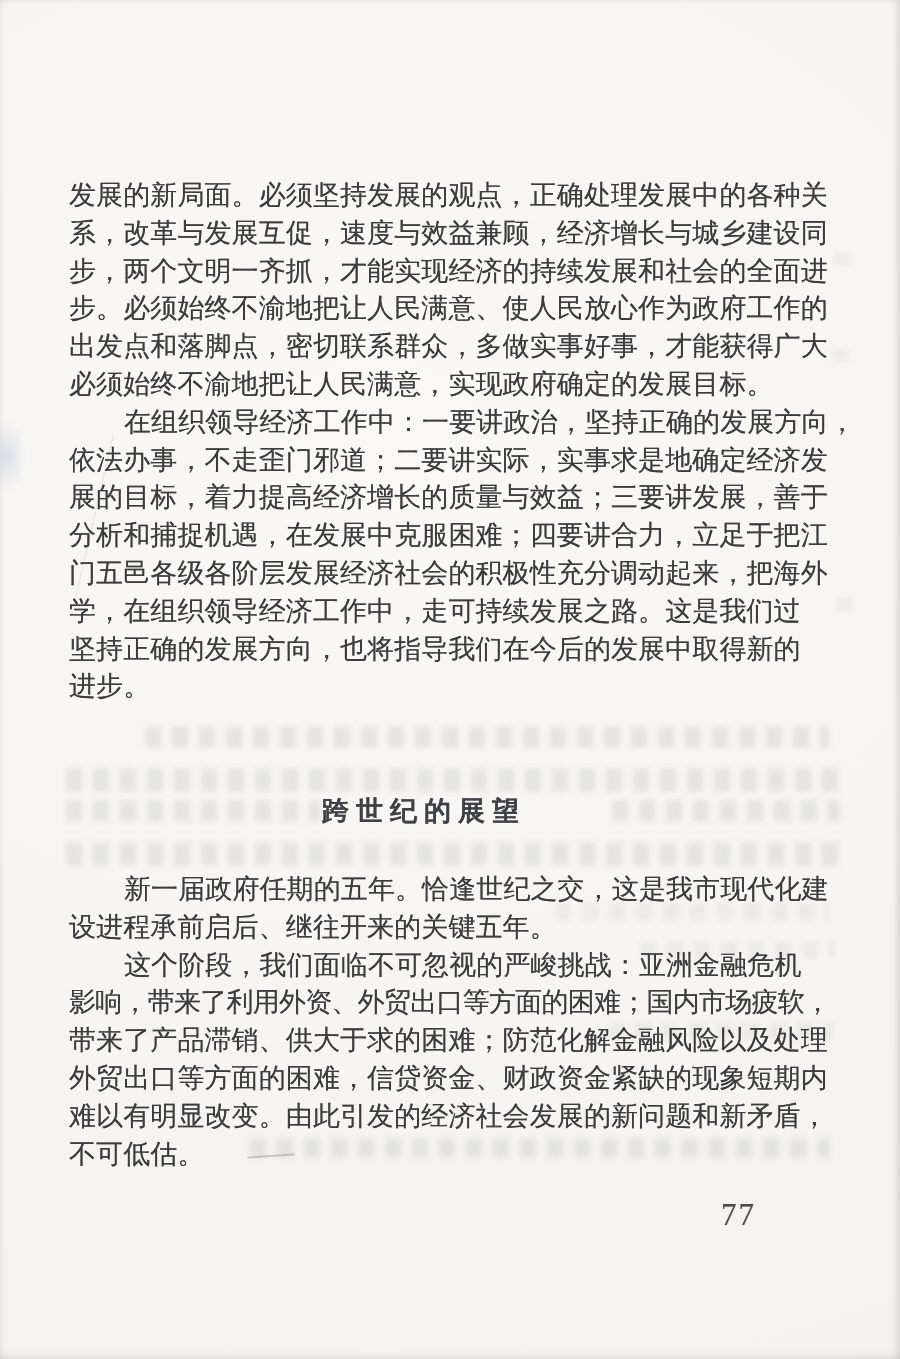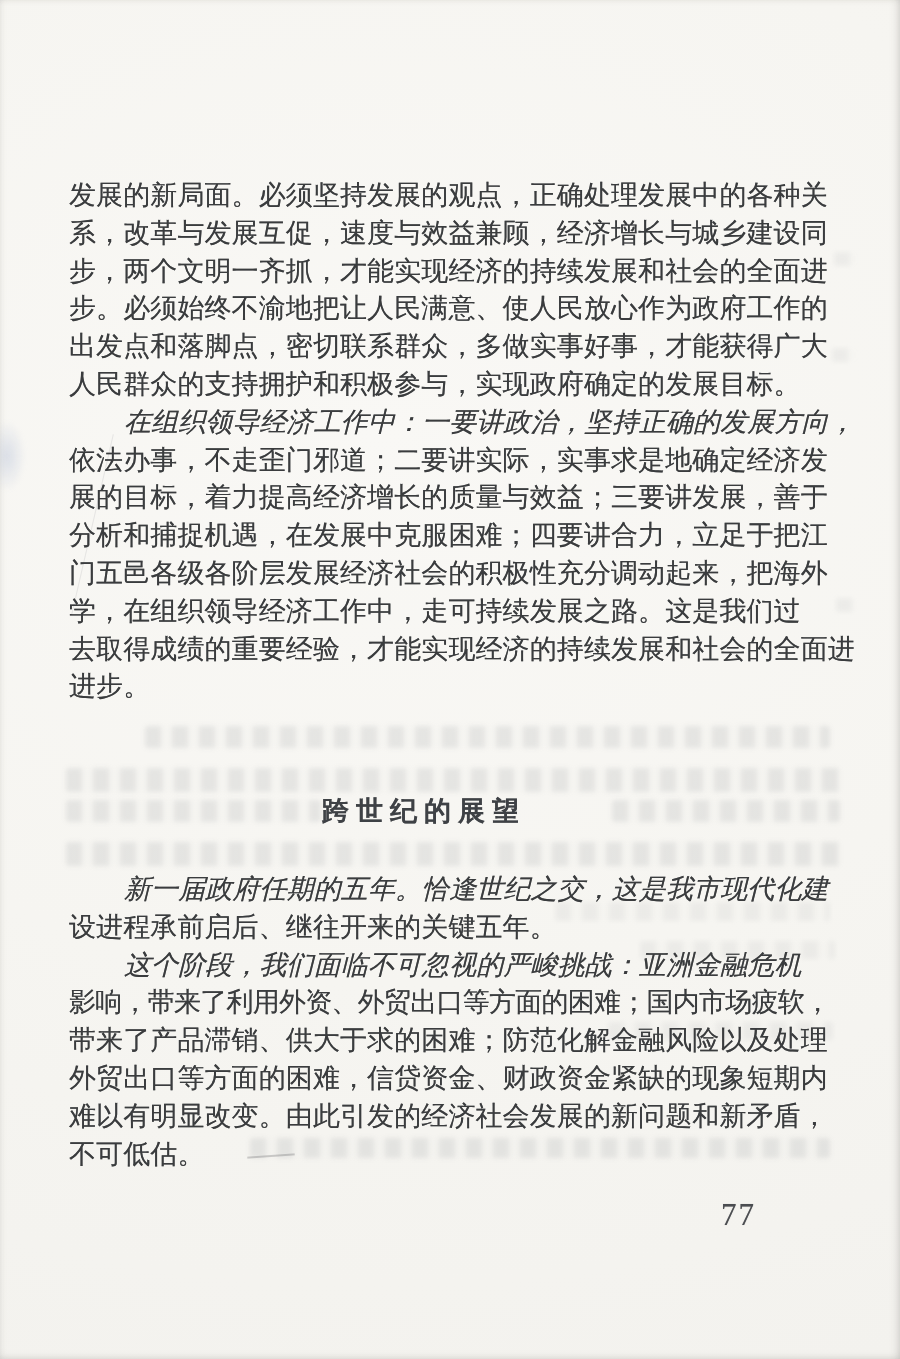--- a/index.html
+++ b/index.html
@@ -33,21 +33,21 @@
   .line {
     margin: 0;
     font-size: 27px;
     height: 37.8px;
     line-height: 37.8px;
     white-space: nowrap;
     color: #3a3c3e;
     text-shadow: 0 0 0.6px rgba(58,60,62,0.65);
     letter-spacing: 0.1px;
   }
-  .indent { text-indent: 55px; font-style: italic; }
+  .indent { text-indent: 55px; }
   .squeeze { letter-spacing: -0.75px; }
 
   
   .heading {
     position: absolute;
     top: 794px;
     left: 0;
     width: 900px;
     margin: 0;
     text-align: center;
@@ -134,28 +134,28 @@
   <div class="smudge"></div>
   <div class="crease"></div>
   <div class="pencil-dash"></div>
 
   <div class="block block-1">
     <p class="line">发展的新局面。必须坚持发展的观点，正确处理发展中的各种关</p>
     <p class="line">系，改革与发展互促，速度与效益兼顾，经济增长与城乡建设同</p>
     <p class="line">步，两个文明一齐抓，才能实现经济的持续发展和社会的全面进</p>
     <p class="line">步。必须始终不渝地把让人民满意、使人民放心作为政府工作的</p>
     <p class="line">出发点和落脚点，密切联系群众，多做实事好事，才能获得广大</p>
-    <p class="line">人民群众的支持拥护和积极参与，实现政府确定的发展目标。</p>
+    <p class="line">必须始终不渝地把让人民满意，实现政府确定的发展目标。</p>
     <p class="line indent">在组织领导经济工作中：一要讲政治，坚持正确的发展方向，</p>
     <p class="line">依法办事，不走歪门邪道；二要讲实际，实事求是地确定经济发</p>
     <p class="line">展的目标，着力提高经济增长的质量与效益；三要讲发展，善于</p>
     <p class="line">分析和捕捉机遇，在发展中克服困难；四要讲合力，立足于把江</p>
     <p class="line">门五邑各级各阶层发展经济社会的积极性充分调动起来，把海外</p>
     <p class="line">学，在组织领导经济工作中，走可持续发展之路。这是我们过</p>
-    <p class="line">去取得成绩的重要经验，才能实现经济的持续发展和社会的全面进</p>
+    <p class="line">坚持正确的发展方向，也将指导我们在今后的发展中取得新的</p>
     <p class="line">进步。</p>
   </div>
 
   <h1 class="heading">跨世纪的展望</h1>
 
   <div class="block block-2">
     <p class="line indent">新一届政府任期的五年。恰逢世纪之交，这是我市现代化建</p>
     <p class="line">设进程承前启后、继往开来的关键五年。</p>
     <p class="line indent">这个阶段，我们面临不可忽视的严峻挑战：亚洲金融危机</p>
     <p class="line squeeze">影响，带来了利用外资、外贸出口等方面的困难；国内市场疲软，</p>

